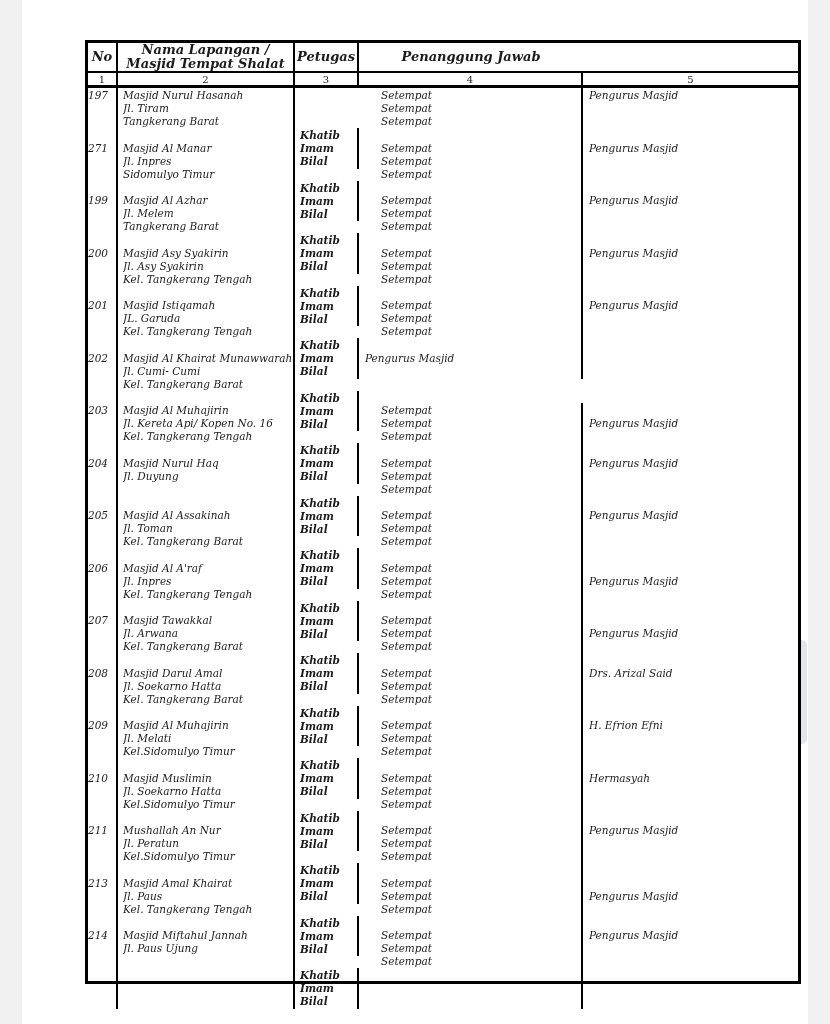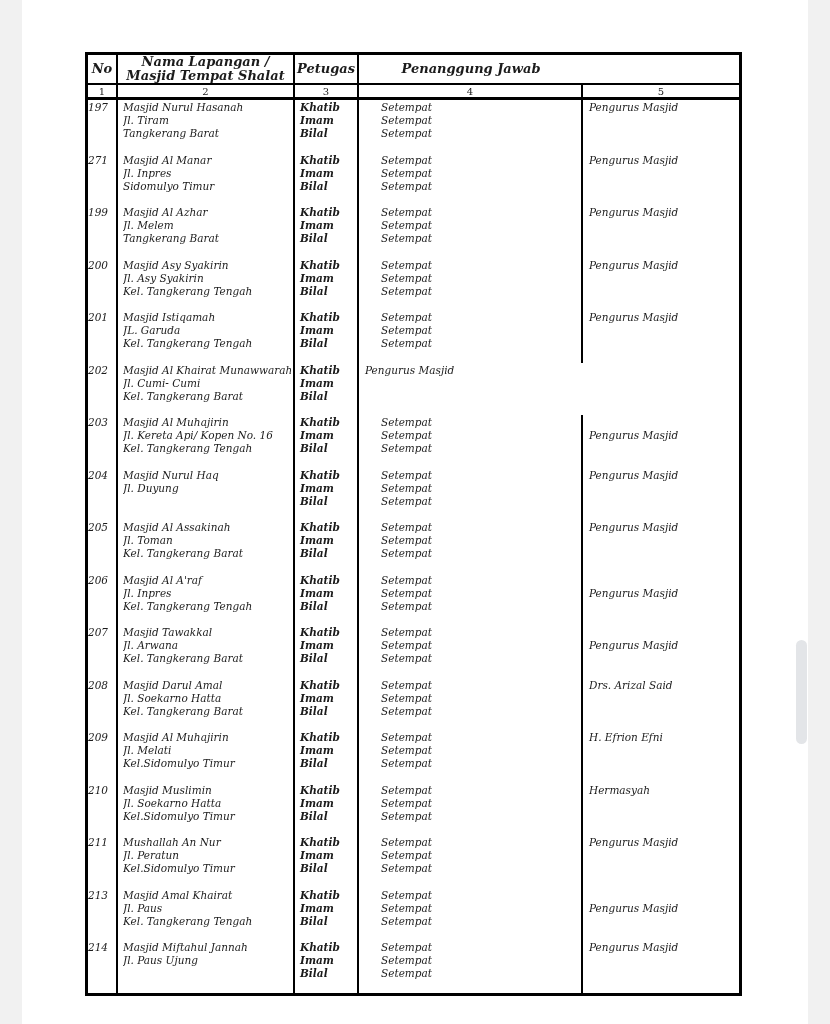--- a/index.html
+++ b/index.html
@@ -17,42 +17,42 @@
   }
   .gutter-right {
     position:absolute; right:0; top:0; width:22px; height:1024px;
     background:#f1f1f1;
   }
   .scroll-thumb {
     position:absolute; left:796px; top:640px; width:11px; height:104px;
     background:#e3e5e8; border-radius:6px;
   }
   .doc-table {
-    position:absolute; left:85px; top:52px; width:657px;
+    position:absolute; left:85px; top:40px; width:716px;
     border:3px solid #000;
     background:#fff;
   }
   .grid-row { display:grid; grid-template-columns:30px 177px 64px 224px 1fr; }
   .cell { border-right:2px solid #000; }
   .cell:last-child { border-right:none; }
   .hdr-row { height:30px; border-bottom:2px solid #000; }
   .hdr-row .cell {
     display:flex; align-items:center; justify-content:center; text-align:center;
     font-weight:bold; font-size:13px; line-height:14px; padding:0 2px;
   }
   .num-row { height:15px; border-bottom:3px solid #000; }
   .num-row .cell {
     display:flex; align-items:center; justify-content:center;
     font-size:10px; font-style:normal; font-family:"DejaVu Serif",serif;
   }
   .grp { height:52.5px; }
   .grp .cell { padding-top:1px; font-size:10.5px; line-height:13.2px; }
   .c-no { text-align:left; }
   .c-name { padding-left:5px; padding-right:2px; }
-  .c-pet { padding-left:5px; font-weight:bold; }
+  .c-pet { padding-left:5px; font-weight:bold;margin-top:40px; }
   .c-nama { padding-left:22px; }
   .c-pj { padding-left:6px; }
   .c-pj.pj2 { padding-top:14px; }
   .c-name div, .c-nama div { white-space:nowrap; overflow:hidden; }
 </style>
 </head>
 <body>
 
 <div class="gutter-left"></div>
 <div class="gutter-right"></div>

